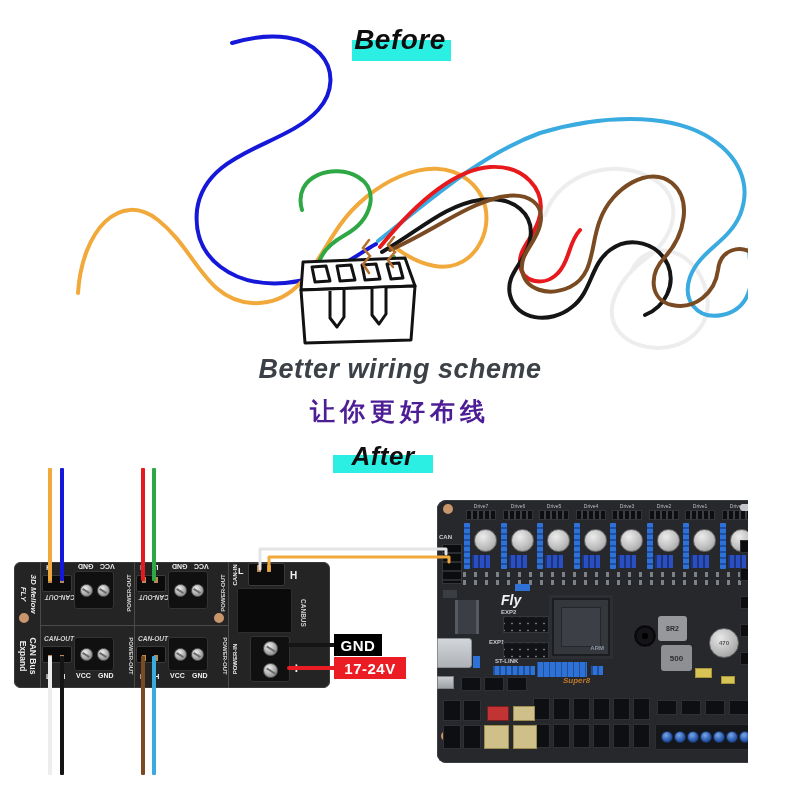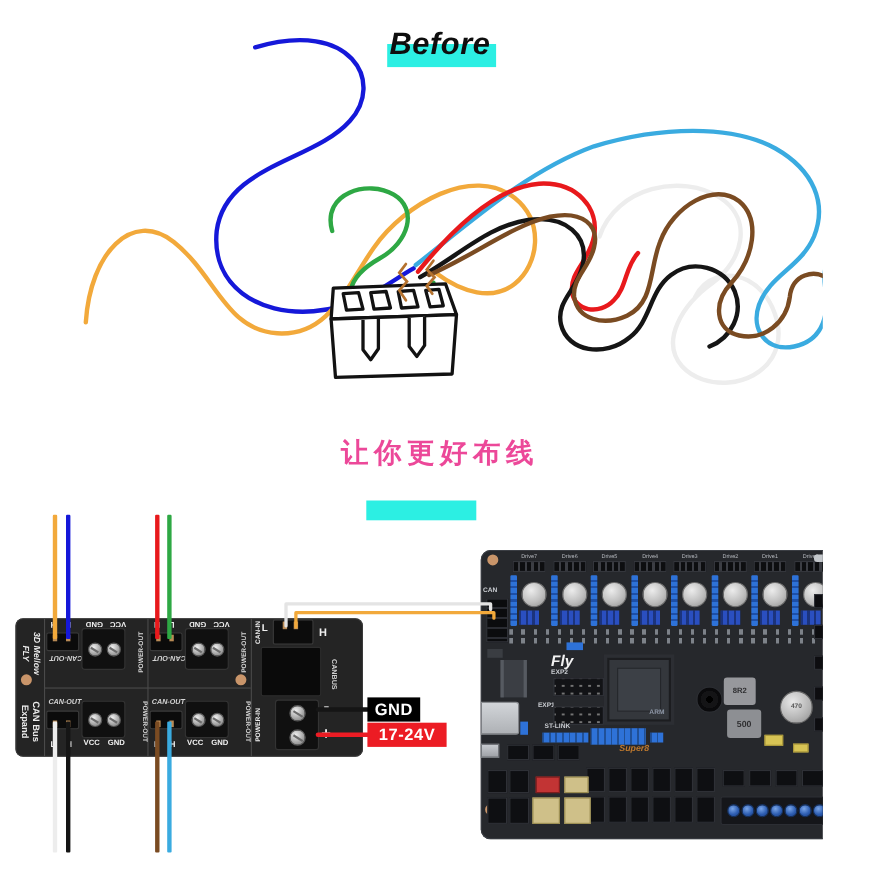--- a/index.html
+++ b/index.html
@@ -10,21 +10,21 @@
   
   .hl-bar{position:absolute;z-index:1;}
   .hl-before{left:352px;top:40px;width:99px;height:21px;}
   .hl-after{left:333px;top:455px;width:100px;height:18px;}
   .big-title{position:absolute;z-index:2;font-style:italic;font-weight:800;color:#0e0e0e;text-align:center;letter-spacing:.5px;}
   .title-before{left:330px;top:24px;width:140px;font-size:28px;}
   .title-after{left:328px;top:441px;width:110px;font-size:26px;}
   .headline-en{position:absolute;left:0;top:354px;width:800px;text-align:center;z-index:2;
                font-style:italic;font-weight:700;font-size:27px;color:#3b4147;letter-spacing:.5px;}
   .headline-zh{position:absolute;left:0;top:395px;width:800px;text-align:center;z-index:2;
-               font-weight:700;font-size:25px;color:#ec4899;letter-spacing:5px;
+               font-weight:700;font-size:25px;color:#4c1d95;letter-spacing:5px;
                font-family:"DejaVu Sans","Liberation Sans",sans-serif;}
 
   
   svg.mess{position:absolute;left:0;top:0;width:800px;height:480px;z-index:1;}
   svg.mess path.wire{fill:none;stroke-width:4;stroke-linecap:round;}
   svg.mess path.art{fill:#ffffff;stroke:#121212;stroke-width:3;stroke-linejoin:round;}
   svg.mess path.tail{fill:none;stroke:#b5722e;stroke-width:2.5;stroke-linecap:round;}
 
   
   .w{position:absolute;width:4px;z-index:3;border-radius:1px;}
@@ -179,23 +179,25 @@
     <path class="art" d="M312,267 L326,266 L330,281 L315,282 Z"></path>
     <path class="art" d="M337,266 L351,265 L355,280 L340,281 Z"></path>
     <path class="art" d="M362,265 L376,264 L380,279 L365,280 Z"></path>
     <path class="art" d="M387,264 L399,263 L403,278 L391,279 Z"></path>
     <path class="art" d="M330,291 L330,318 L337,327 L344,317 L344,290"></path>
     <path class="art" d="M372,289 L372,315 L379,324 L386,314 L386,288"></path>
     <path class="tail" d="M369,240 L363,248 L370,256 L363,264 L369,273"></path>
     <path class="tail" d="M394,237 L388,245 L395,252 L388,260 L393,267"></path>
   </svg>
 
+  <div class="headline-en">Better wiring scheme</div>
   <div class="headline-zh">让你更好布线</div>
 
   <div class="hl-bar hl-after" style="background: rgb(44, 239, 227);"></div>
+  <div class="big-title title-after">After</div>
 
   <div class="w w-or" style="background: rgb(242, 169, 59);"></div>
   <div class="w w-bl" style="background: rgb(21, 24, 217);"></div>
   <div class="w w-rd" style="background: rgb(232, 25, 28);"></div>
   <div class="w w-gr" style="background: rgb(46, 168, 68);"></div>
   <div class="w w-wh" style="background: rgb(237, 237, 237);"></div>
   <div class="w w-bk" style="background: rgb(21, 21, 21);"></div>
   <div class="w w-br" style="background: rgb(122, 75, 34);"></div>
   <div class="w w-sk" style="background: rgb(58, 171, 224);"></div>
 

